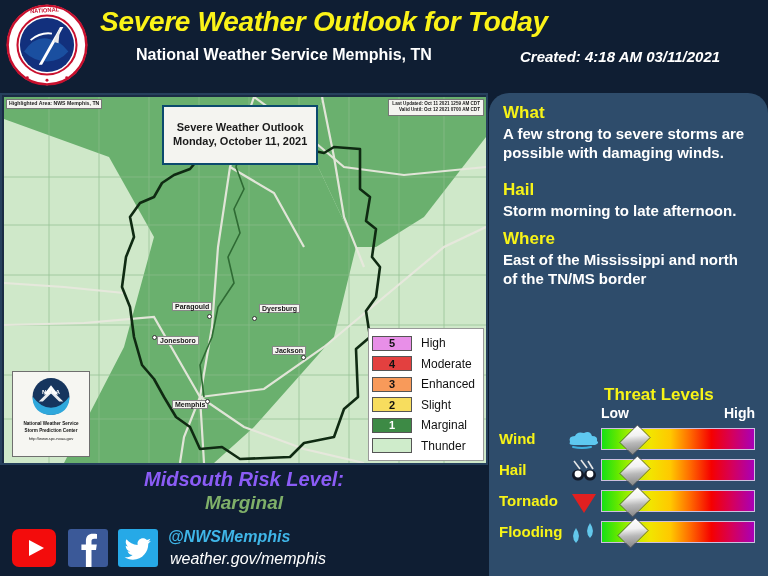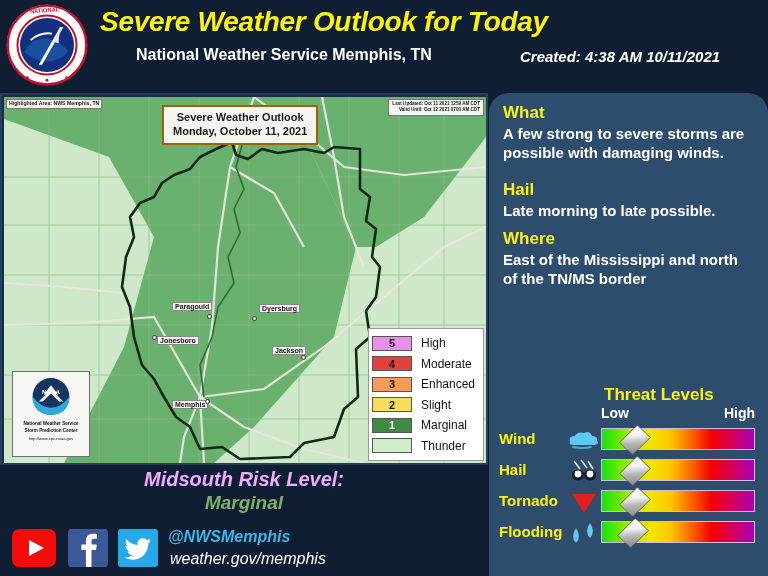--- a/index.html
+++ b/index.html
@@ -58,22 +58,22 @@
   }
   #chip-highlight {
     left:2px; top:2px; font-size:5.2px; padding:1px 2px; font-weight:bold;
   }
   #chip-updated {
     right:2px; top:2px; font-size:4.6px; padding:1px 3px;
     text-align:right; line-height:1.4;
   }
   #chip-outlook {
     left:158px; top:8px;
-    font-size:11px; padding:4px 9px;
-    border:2px solid #a16207; text-align:center; line-height:1.25;
+    font-size:11px; padding:14px 9px;
+    border:2px solid #0c4a6e; text-align:center; line-height:1.25;
   }
   .city-dot {
     position:absolute; width:5px; height:5px; border-radius:50%;
     background:#fff; border:1px solid #333;
   }
   .city-name {
     position:absolute;
     background:#f4f4f0; border:1px solid #888;
     font-size:7px; font-weight:bold; color:#161616;
     padding:0px 2px; white-space:nowrap;
@@ -105,21 +105,21 @@
     margin-left:9px; font-size:12px; color:#111;
   }
 
   
   #risk-banner {
     position:absolute; left:0; top:466px; width:488px; height:56px;
     text-align:center;
   }
   #risk-title {
     font-size:20px; font-weight:bold; font-style:italic;
-    color:#f0abfc; margin-top:2px;
+    color:#8b5cf6; margin-top:2px;
   }
   #risk-value {
     font-size:19px; font-weight:bold; font-style:italic;
     color:#7fb069; margin-top:1px;
   }
 
   
   #social-bar { position:absolute; left:0; top:524px; width:388px; height:52px; }
   .social-icon { position:absolute; width:44px; height:38px; border-radius:7px; }
   #yt-icon { left:12px; top:5px; background:#f30c0c; }
@@ -212,21 +212,21 @@
       <circle cx="16" cy="84" r="1.8"></circle>
         <circle cx="26" cy="90" r="1.8"></circle>
       <circle cx="50" cy="93" r="1.8"></circle>
       <circle cx="74" cy="90" r="1.8"></circle>
         <circle cx="84" cy="84" r="1.8"></circle>
     </g>
   </svg>
 
   <div id="title-main">Severe Weather Outlook for Today</div>
   <div id="title-sub">National Weather Service Memphis, TN</div>
-  <div id="created-stamp">Created: 4:38 AM 10/11/2021</div>
+  <div id="created-stamp">Created: 4:18 AM 03/11/2021</div>
 </div>
 
 <div id="map-wrap">
   <div id="map-canvas">
 
     <svg id="map-svg" width="482" height="366" viewBox="0 0 482 366">
 
       <rect x="0" y="0" width="482" height="366" fill="#cfe8c9"></rect>
 
       <path d="M0,0 L320,0 L300,40 L352,150 L330,240 L250,330 L210,366 L60,366
@@ -375,21 +375,21 @@
   <div id="handle-text">@NWSMemphis</div>
   <div id="site-text">weather.gov/memphis</div>
 </div>
 
 <div id="info-panel">
 
   <div class="info-head first">What</div>
   <div class="info-body">A few strong to severe storms are possible with damaging winds.</div>
 
   <div class="info-head" style="margin-top:18px;">Hail</div>
-  <div class="info-body">Late morning to late possible.</div>
+  <div class="info-body">Storm morning to late afternoon.</div>
 
   <div class="info-head" style="">Where</div>
   <div class="info-body">East of the Mississippi and north of the TN/MS border</div>
 
   <div id="threat-title">Threat Levels</div>
   <div id="low-label">Low</div>
   <div id="high-label">High</div>
 
   <div class="threat-row" style="top:363px;">
     <div class="threat-label">Hail</div>

